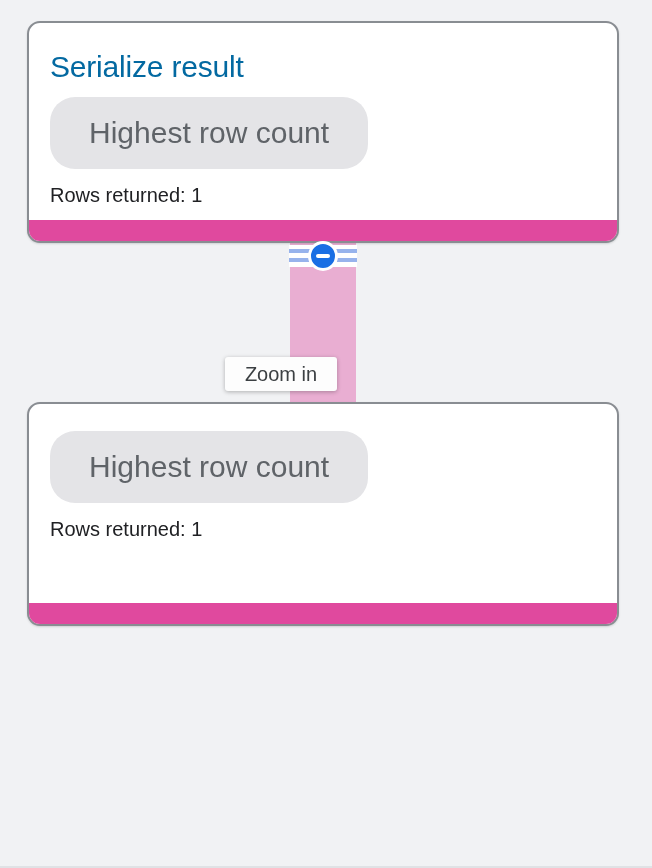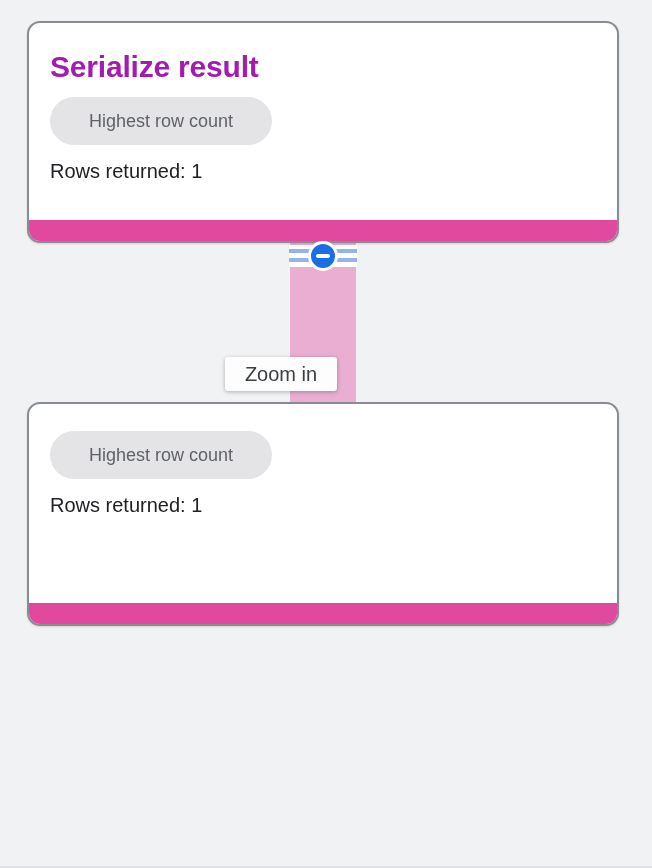--- a/index.html
+++ b/index.html
@@ -31,35 +31,35 @@
     z-index: 2;
     overflow: hidden;
   }
   .node-card.card-1 { top: 21px;  height: 222px; }
   .node-card.card-2 { top: 402px; height: 224px; }
 
   .node-content { padding: 27px 20px 0 21px; }
 
   .node-title {
     font-size: 30px;
-    font-weight: 700;
-    color: #a21caf;
+    font-weight: 400;
+    color: #0369a1;
     line-height: 34px;
     margin-bottom: 13px;
     letter-spacing: -0.2px;
   }
   .node-badge {
     display: inline-block;
     background: #e4e4e7;
     color: #5f6368;
-    font-size: 18px;
+    font-size: 30px;
     font-weight: 500;
     line-height: 48px;
     height: 48px;
-    padding: 0 39px;
+    padding: 12px 39px;
     border-radius: 25px;
     margin-bottom: 11px;
     white-space: nowrap;
   }
   .node-rows {
     font-size: 20px;
     color: #202124;
     line-height: 30px;
   }
   .node-bar {

